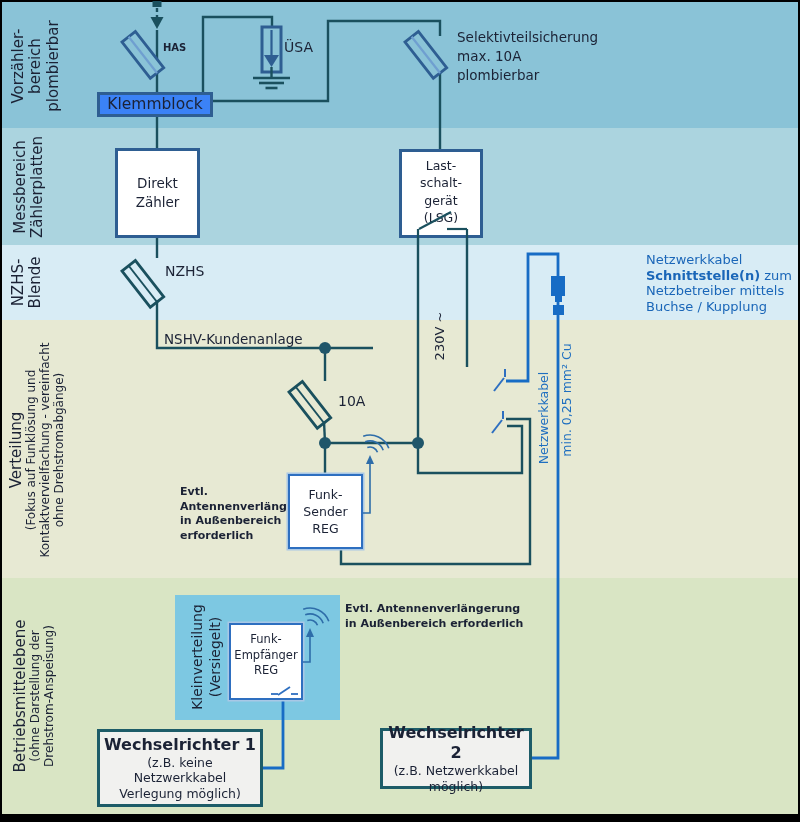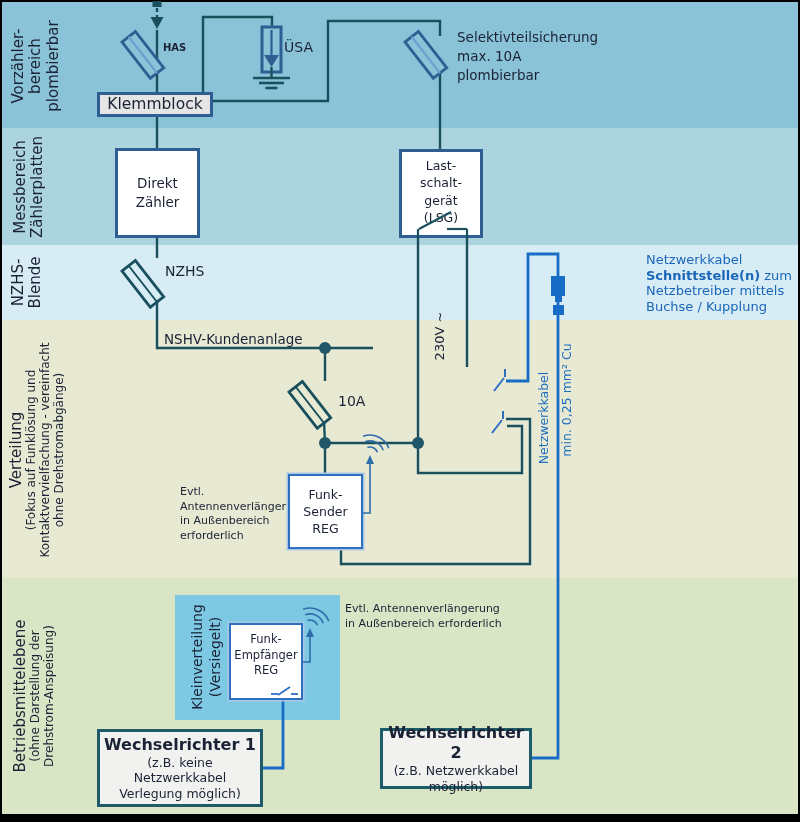--- a/index.html
+++ b/index.html
@@ -3,21 +3,21 @@
 <meta charset="utf-8">
 <style>
   html,body{margin:0;padding:0;}
   #stage{position:relative;width:800px;height:822px;background:#000;overflow:hidden;
          font-family:"DejaVu Sans","Liberation Sans",sans-serif;color:#1b2235;}
   .band{position:absolute;left:2px;right:2px;z-index:0;}
   .rot{position:absolute;transform-origin:0 0;transform:rotate(-90deg);text-align:center;z-index:1;line-height:1.15;}
   .zmain{font-size:15px;}
   .zsub{font-size:12px;}
   .lbl{position:absolute;z-index:1;font-size:13.5px;white-space:nowrap;}
-  .note{position:absolute;z-index:1;font-size:11px;line-height:1.32;}
+  .note{position:absolute;z-index:1;font-size:11px;line-height:1.32;font-weight:bold;}
   .bluetext{color:#1a66b8;}
   .box{position:absolute;z-index:3;background:#fff;border:3px solid #2e5e92;box-sizing:border-box;
        display:flex;flex-direction:column;align-items:center;justify-content:center;
        font-size:12.5px;line-height:1.38;text-align:center;}
   .bluebox{border:2.5px solid #2e6fc0;box-shadow:0 0 0 1.5px #a9c8e6;}
   svg{position:absolute;left:0;top:0;z-index:2;}
   #overlay{z-index:4;}
   .wire{stroke:#1a505e;stroke-width:2.4;fill:none;}
   .bluewire{stroke:#176cc5;stroke-width:2.8;fill:none;}
   .thinblue{stroke:#2e6da9;stroke-width:1.6;fill:none;}
@@ -119,21 +119,21 @@
       <rect x="551" y="276" width="14" height="20"></rect>
       <rect x="555" y="296" width="7" height="6"></rect>
       <rect x="553" y="305" width="11" height="10"></rect>
     </g>
 
     <circle cx="325" cy="348" r="6" fill="#20566a"></circle>
     <circle cx="325" cy="443" r="6" fill="#20566a"></circle>
     <circle cx="418" cy="443" r="6" fill="#20566a"></circle>
   </svg>
 
-  <div class="box" style="left:97px;top:92px;width:116px;height:25px;background:#e5e5e5;font-size:15.5px;">
+  <div class="box" style="left:97px;top:92px;width:116px;height:25px;background:#3b82f6;font-size:15.5px;">
     <div>Klemmblock</div>
   </div>
 
   <div class="box" style="left:115px;top:148px;width:85px;height:90px;font-size:13.5px;">
     <div>Direkt</div>
     <div>Zähler</div>
   </div>
 
   <div class="box" style="left:399px;top:149px;width:84px;height:89px;justify-content:flex-start;padding-top:5px;font-size:12.5px;">
     <div>Last-</div>

